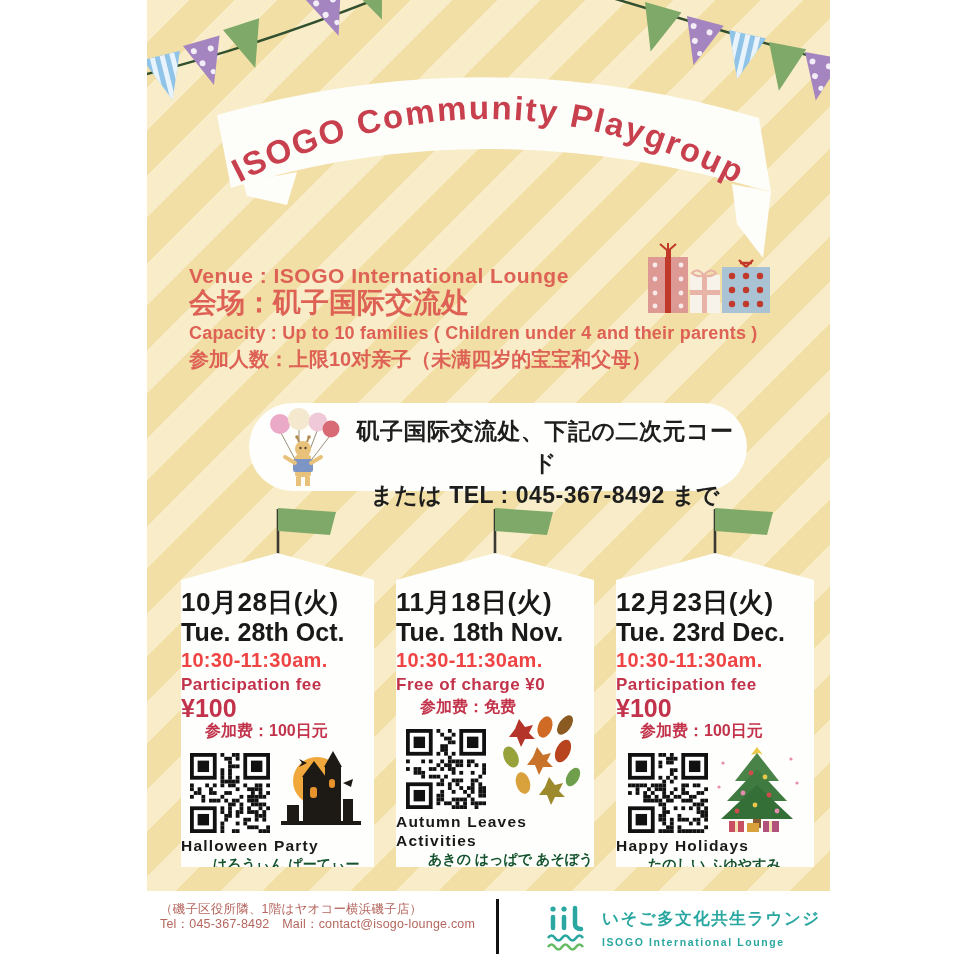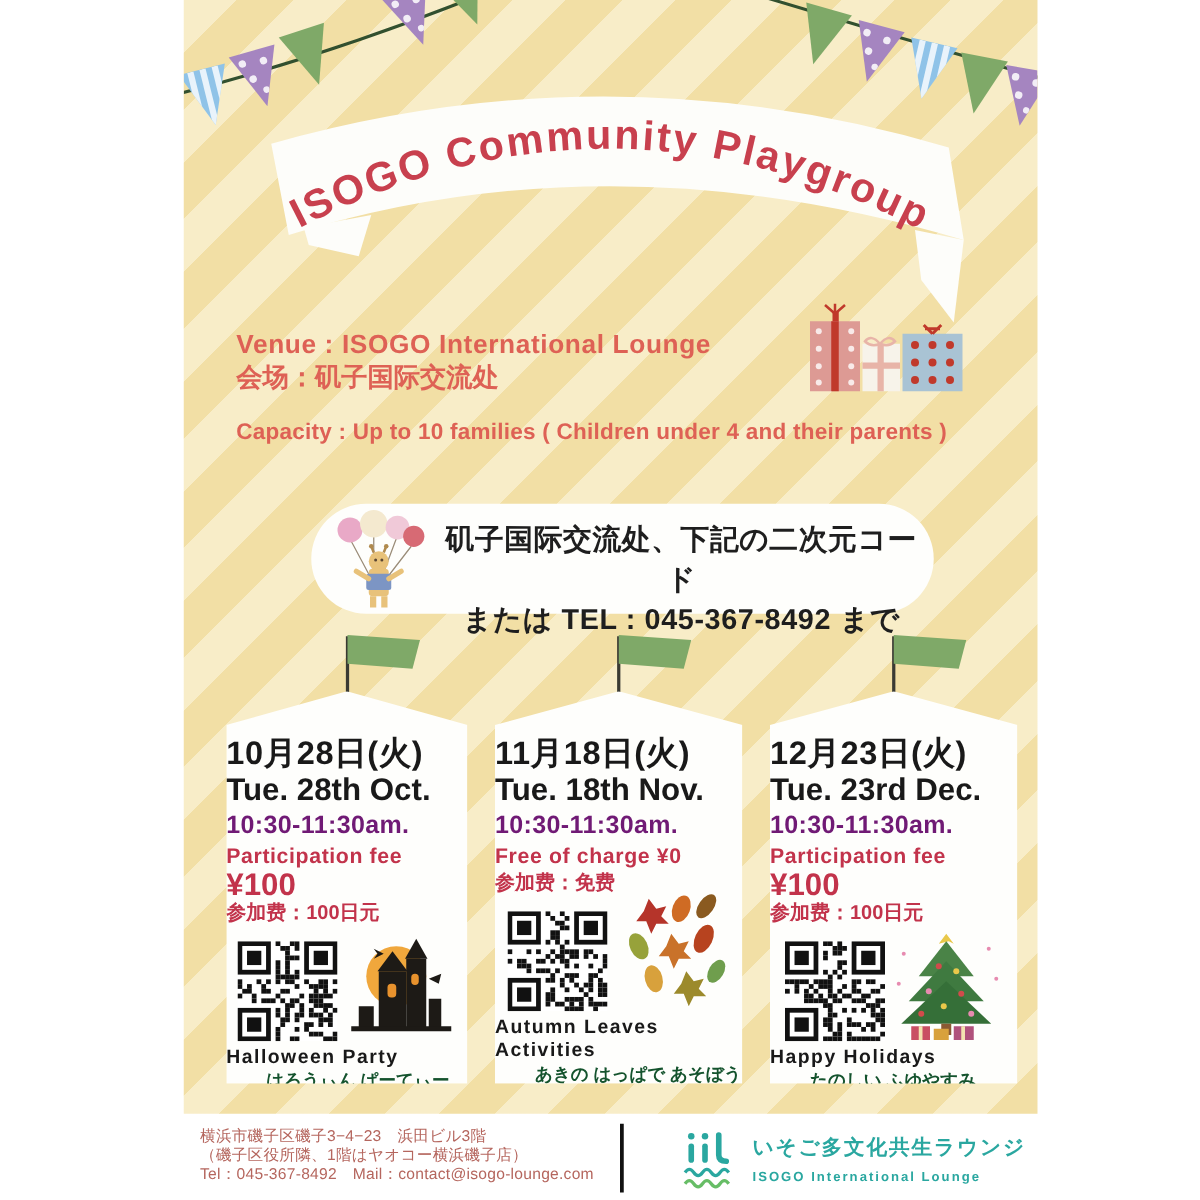--- a/index.html
+++ b/index.html
@@ -9,40 +9,40 @@
           background:repeating-linear-gradient(135deg,#f8edc8 0 30px,#f2dfa5 30px 62px);}
   .abs{position:absolute;}
   
   .ribbon-svg{position:absolute;left:0;top:0;width:683px;height:300px;pointer-events:none;}
   .subtitle{position:absolute;left:0;top:161px;width:100%;text-align:center;color:#c8404e;}
   .subtitle .l1{font-size:29px;font-weight:bold;letter-spacing:1px;line-height:40px;}
   .subtitle .l2{font-size:36px;font-weight:bold;letter-spacing:3px;line-height:44px;}
   
   .venue{position:absolute;left:42px;top:263px;width:640px;color:#de6155;}
   .venue .en1{font-size:21px;font-weight:bold;letter-spacing:.5px;line-height:26px;}
-  .venue .zh1{font-size:21px;font-weight:bold;line-height:28px;margin-bottom:16px;}
+  .venue .zh1{font-size:28px;font-weight:bold;line-height:28px;margin-bottom:4px;}
   .venue .en2{font-size:18px;font-weight:bold;letter-spacing:.2px;line-height:25px;}
   .venue .zh2{font-size:20px;font-weight:bold;line-height:27px;}
   
   .pill{position:absolute;left:102px;top:403px;width:498px;height:88px;background:#fefefc;border-radius:44px;}
   .pill .txt{position:absolute;left:104px;right:10px;top:12px;text-align:center;color:#1e1e1e;
              font-size:23px;font-weight:bold;line-height:32px;letter-spacing:.5px;}
   .giraffe{position:absolute;left:12px;top:4px;}
   
   .card{position:absolute;top:505px;}
   .card .flag{position:absolute;top:0;left:calc(50% - 22px);}
   .card .shape{position:absolute;left:0;top:48px;width:100%;height:314px;background:#fefefc;
                clip-path:polygon(0 27px,50% 0,100% 27px,100% 100%,0 100%);
                text-align:left;box-sizing:border-box;padding-top:34px;}
   .card .djp{font-size:26px;font-weight:bold;color:#191919;line-height:30px;letter-spacing:.5px;}
   .card .den{font-size:25px;font-weight:bold;color:#191919;line-height:30px;}
-  .card .tim{font-size:20px;font-weight:bold;color:#701a75;line-height:26px;letter-spacing:.3px;}
+  .card .tim{font-size:20px;font-weight:bold;color:#ef4444;line-height:26px;letter-spacing:.3px;}
   .card .f1{font-size:17px;font-weight:bold;color:#c2334b;line-height:23px;letter-spacing:.5px;}
   .card .f2{font-size:25px;font-weight:bold;color:#c2334b;line-height:24px;}
-  .card .fzh{font-size:16px;font-weight:bold;color:#c2334b;line-height:22px;}
+  .card .fzh{font-size:16px;font-weight:bold;color:#c2334b;line-height:22px;padding-left:24px;}
   .card .imgs{margin-top:3px;height:88px;display:flex;align-items:flex-end;justify-content:center;gap:3px;}
   .card .cap1{margin-top:3px;font-size:15.5px;font-weight:bold;color:#191919;letter-spacing:1.2px;line-height:19px;}
   .card .cap2{font-size:14px;font-weight:bold;color:#14532d;line-height:18px;margin-left:32px;}
   .qr{width:80px;height:80px;}
   
   .addr{position:absolute;left:160px;top:902px;color:#b5665e;font-size:12.5px;line-height:15px;letter-spacing:.2px;}
   .fdivider{position:absolute;left:496px;top:899px;width:3px;height:55px;background:#111;}
   .logo-mark{position:absolute;left:543px;top:900px;}
   .logo-text{position:absolute;left:602px;top:907px;color:#2aa7a0;}
   .logo-text .jp{font-size:16.5px;font-weight:bold;letter-spacing:1.5px;line-height:22px;}
@@ -102,20 +102,21 @@
       <text font-size="33" font-weight="bold" fill="#c8404e" letter-spacing="2" font-family="Liberation Sans, DejaVu Sans, sans-serif">
         <textPath href="#titlePath" startOffset="50%" text-anchor="middle" textLength="520" lengthAdjust="spacingAndGlyphs">ISOGO Community Playgroup</textPath>
       </text>
     </svg>
 
 
     <div class="venue">
       <div class="en1">Venue : ISOGO International Lounge</div>
       <div class="zh1">会场：矶子国际交流处</div>
       <div class="en2">Capacity : Up to 10 families ( Children under 4 and their parents )</div>
+      <div class="zh2">参加人数：上限10对亲子（未满四岁的宝宝和父母）</div>
     </div>
 
     <svg class="abs" style="left:497px;top:243px" width="135" height="78" viewBox="0 0 135 78">
       <rect x="22" y="6" width="5" height="12" fill="#c0392b"></rect>
       <path d="M24 8 l-8 -7 M24 8 l8 -7 M24 8 l0 -9" stroke="#c0392b" stroke-width="2" fill="none"></path>
       <rect x="4" y="14" width="40" height="56" fill="#dd9a94"></rect>
       <g fill="#ffffff" opacity=".8">
         <circle cx="11" cy="22" r="2.4"></circle>
           <circle cx="37" cy="22" r="2.4"></circle>
           <circle cx="11" cy="36" r="2.4"></circle>
@@ -654,21 +655,20 @@
           </svg>
         </div>
         <div class="cap1">Happy Holidays</div>
         <div class="cap2">たのしい ふゆやすみ</div>
         <div class="cap2">节日快乐</div>
       </div>
     </div>
   </div>
 
   <div class="addr">
-    <div>横浜市磯子区磯子3−4−23　浜田ビル3階</div>
     <div>（磯子区役所隣、1階はヤオコー横浜磯子店）</div>
     <div>Tel：045-367-8492　Mail：contact@isogo-lounge.com</div>
   </div>
   <div class="fdivider"></div>
   <svg class="logo-mark" width="56" height="54" viewBox="0 0 56 54">
     <g stroke="#2aa7a0" stroke-width="4.5" stroke-linecap="round" fill="none">
       <line x1="10" y1="17" x2="10" y2="28"></line>
       <line x1="21" y1="17" x2="21" y2="28"></line>
       <path d="M32 8 v16 q0 5 6 5"></path>
     </g>

